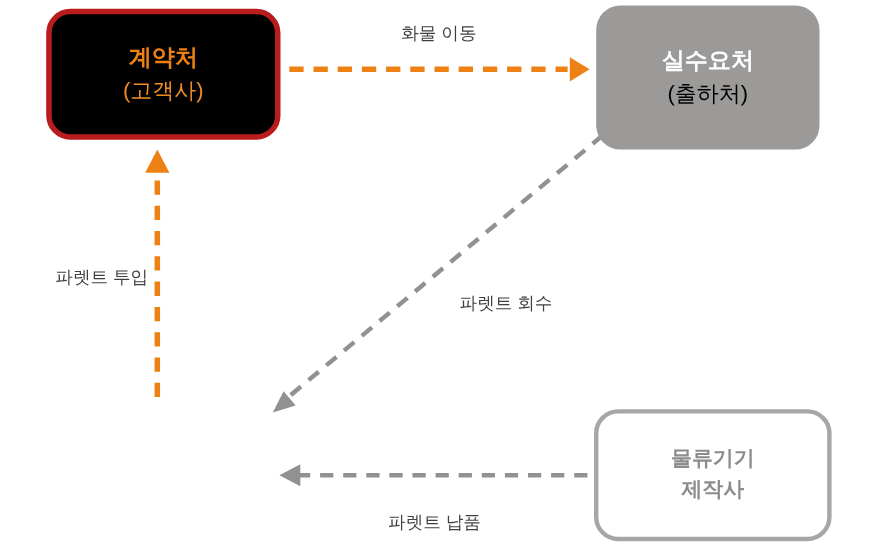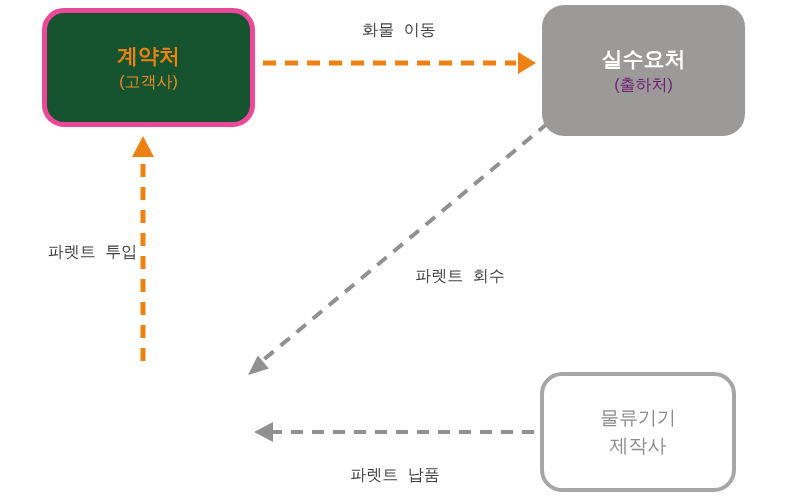--- a/index.html
+++ b/index.html
@@ -14,60 +14,60 @@
   .node {
     position: absolute;
     border-radius: 22px;
     display: flex;
     flex-direction: column;
     align-items: center;
     justify-content: center;
     text-align: center;
   }
   .node-title { font-size: 21px; font-weight: bold; line-height: 1.3; }
-  .node-sub   { font-size: 16px; margin-top: 3px; line-height: 1.3; }
+  .node-sub   { font-size: 20px; margin-top: 3px; line-height: 1.3; }
 
   .node-contractor {
     left: 42px; top: 8px; width: 213px; height: 119px;
-    background: #14532d;
-    border: 5px solid #ec4899;
+    background: #000000;
+    border: 5px solid #b91c1c;
     text-align: center;
   }
   .node-contractor .node-title { color: #EE8113; }
   .node-contractor .node-sub   { color: #F08C28; }
 
   .node-consumer {
     left: 542px; top: 5px; width: 203px; height: 131px;
     background: #9C9A98;
   }
   .node-consumer .node-title { color: #ffffff; }
-  .node-consumer .node-sub   { color: #701a75; }
+  .node-consumer .node-sub   { color: #000000; }
 
   .node-pool {
     left: 42px; top: 373px; width: 206px; height: 117px;
     background: #EE8113;
   }
   .node-pool .node-title { color: #ffffff; }
 
   .node-maker {
-    left: 540px; top: 372px; width: 196px; height: 120px;
+    left: 540px; top: 372px; width: 216px; height: 120px;
     background: #ffffff;
     border: 4px solid #A6A6A6;
+    font-weight: bold;
   }
   .node-maker .maker-line {
     color: #8C8C8C; font-size: 19px; line-height: 1.45;
   }
 
   .arrow-label {
     position: absolute;
     font-size: 16px;
     color: #3F3F3F;
     text-align: center;
     white-space: nowrap;
-    font-family: Liberation Mono, monospace;
   }
   .label-cargo    { left: 263px; top: 20px;  width: 272px; }
   .label-input    { left: 40px;  top: 242px; width: 105px; }
   .label-return   { left: 395px; top: 266px; width: 130px; }
   .label-delivery { left: 330px; top: 465px; width: 130px; }
 
   svg.arrows {
     position: absolute; left: 0; top: 0;
     width: 805px; height: 498px;
     pointer-events: none;

